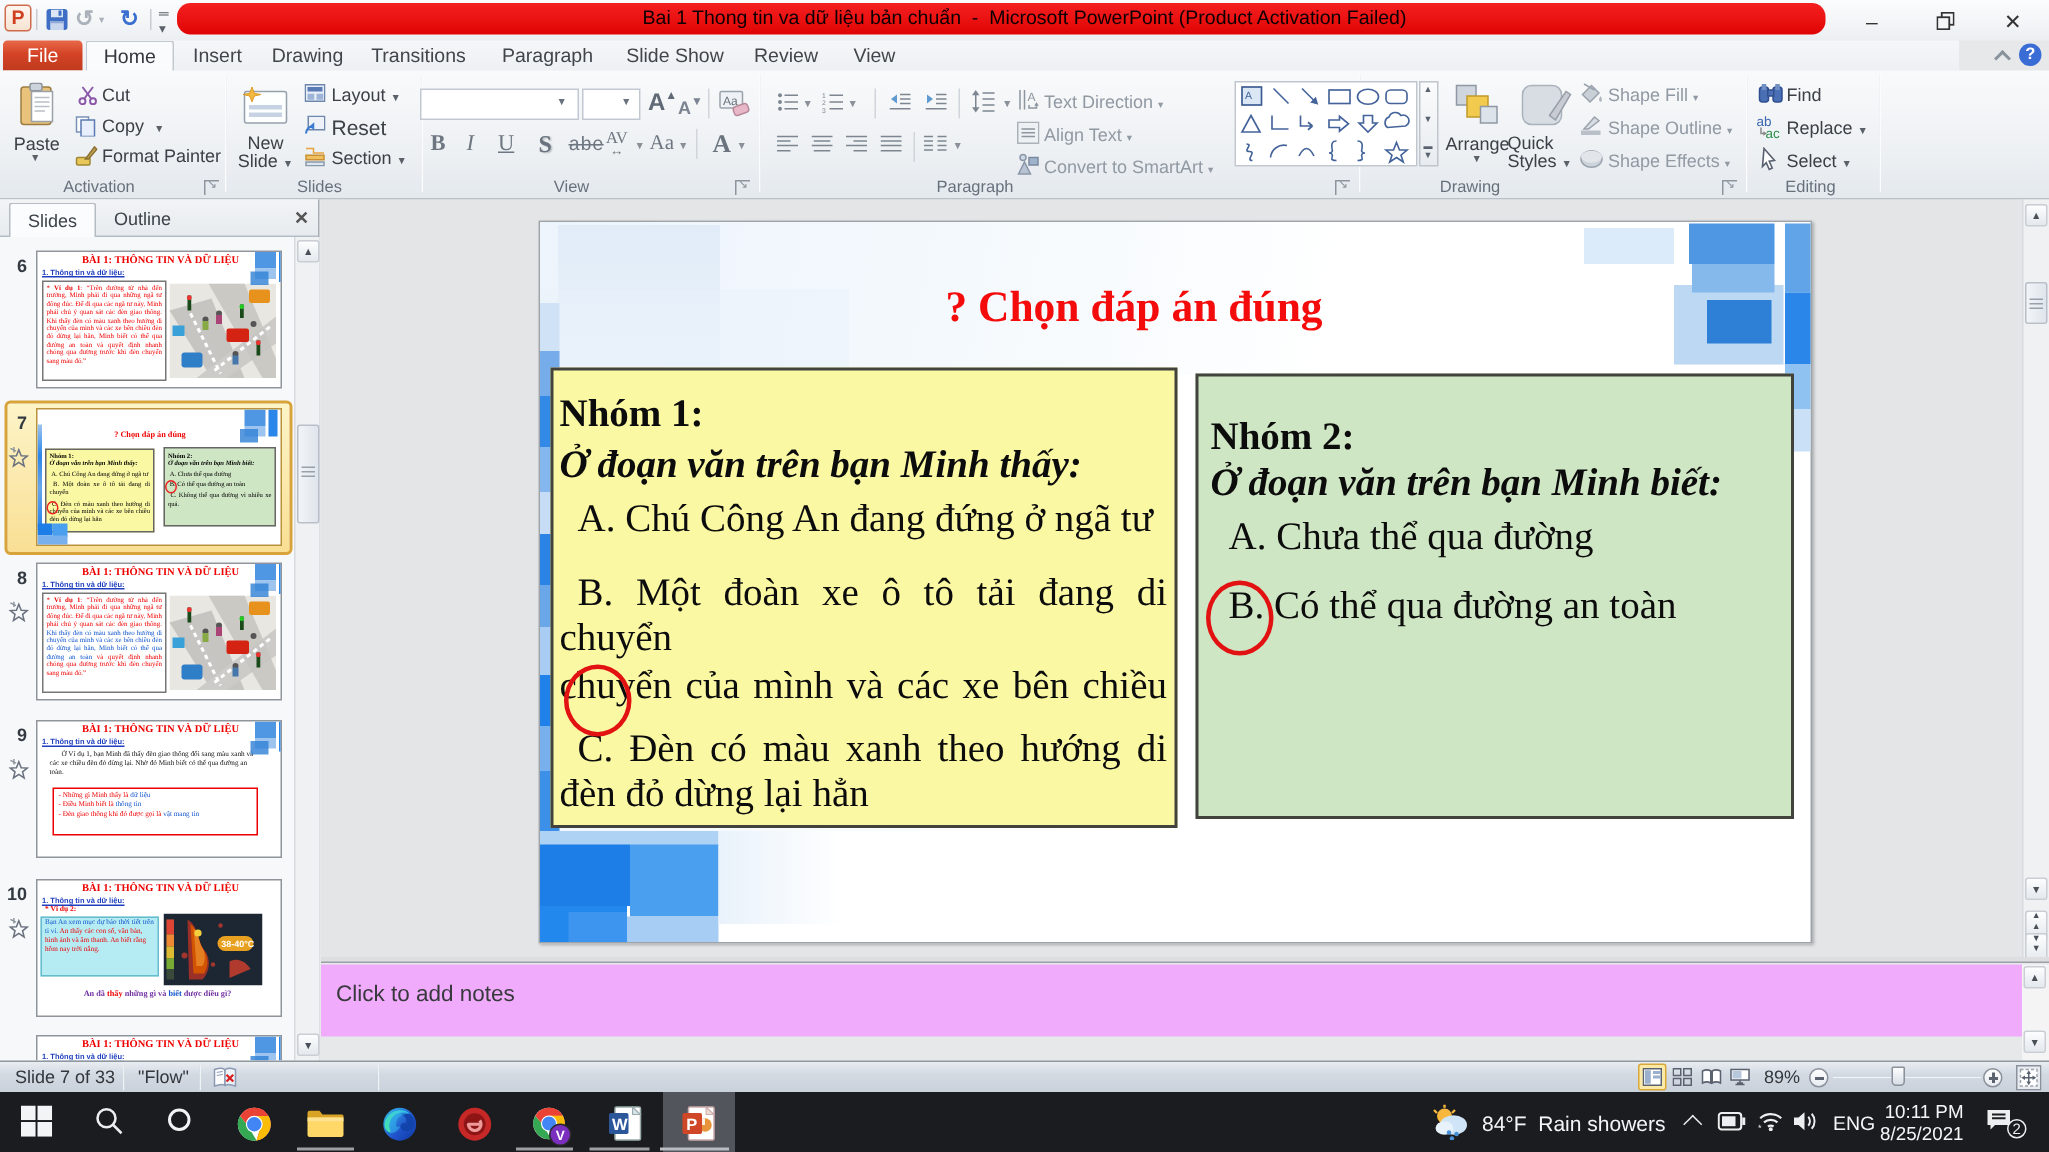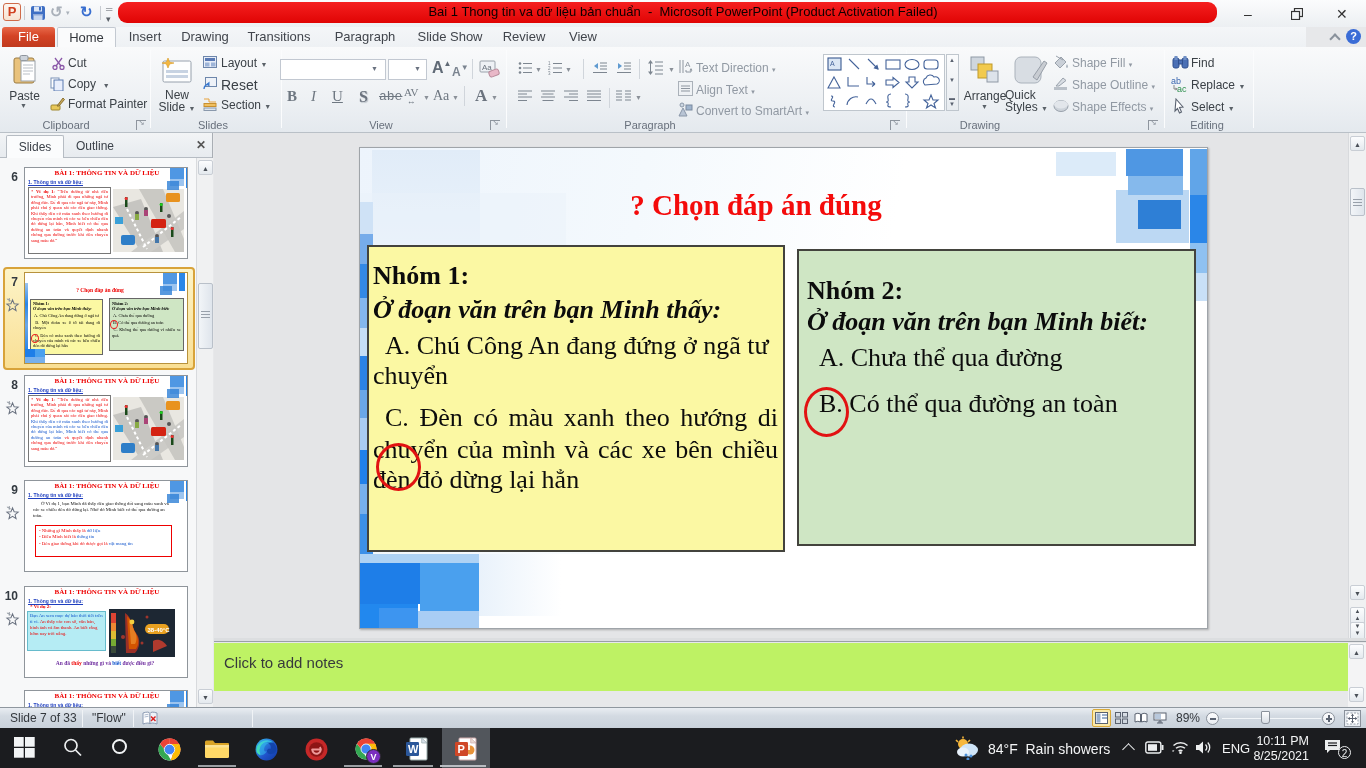--- a/index.html
+++ b/index.html
@@ -52,21 +52,21 @@
 
 #pscroll { position:absolute; left:196px; top:25px; width:17px; height:549px; background:#f0f1f2; border-left:1px solid #d8dadd; }
 
 
 #editor { position:absolute; left:214px; top:0; width:1134px; height:508px; background:#e4e5e7; }
 #slide { position:absolute; left:145px; top:14px; width:849px; height:482px; background:#fff; border:1px solid #9fa4a9; box-shadow:1px 1px 2px rgba(0,0,0,.25); overflow:hidden; }
 #escroll { position:absolute; left:1348px; top:0; width:18px; height:508px; background:#f0f1f2; border-left:1px solid #d8dadd; }
 
 
 #notesbar { position:absolute; left:214px; top:505px; width:1152px; height:4px; background:#dcdee0; border-bottom:1px solid #9aa0a5; }
-#notes { position:absolute; left:214px; top:510px; width:1134px; height:48px; background:#bef264; }
+#notes { position:absolute; left:214px; top:510px; width:1134px; height:48px; background:#f0abfc; }
 #notes .hint { position:absolute; left:10px; top:11px; font-size:15px; color:#37393c; }
 #nscroll { position:absolute; left:1348px; top:510px; width:18px; height:64px; background:#f4f4f5; }
 
 
 #statusbar { position:absolute; left:0; top:707px; width:1366px; height:21px;
   background:linear-gradient(#e9edf2,#d3dae2 40%,#c9d1da); border-top:1px solid #8f979f;
   font-size:12px; color:#33373c; }
 .ssep { position:absolute; top:2px; height:17px; width:1px; background:#aab1b9; border-right:1px solid #f0f3f6; }
 
 
@@ -121,21 +121,21 @@
     <div style="position:absolute;left:1346px;top:2px;width:15px;height:15px;border-radius:50%;background:#3a6cd6;color:#fff;font-size:11px;font-weight:bold;text-align:center;line-height:15px;">?</div>
   </div>
 
   <div id="ribbon">
     <div class="gsep" style="left:150px;"></div>
     <div class="gsep" style="left:281px;"></div>
     <div class="gsep" style="left:506px;"></div>
     <div class="gsep" style="left:906px;"></div>
     <div class="gsep" style="left:1164px;"></div>
     <div class="gsep" style="left:1253px;"></div>
-    <div class="glabel" style="left:26px;width:80px;">Clipboard</div>
+    <div class="glabel" style="left:26px;width:80px;">Activation</div>
     <div class="glabel" style="left:173px;width:80px;">Slides</div>
     <div class="glabel" style="left:341px;width:80px;">View</div>
     <div class="glabel" style="left:610px;width:80px;">Paragraph</div>
     <div class="glabel" style="left:940px;width:80px;">Drawing</div>
     <div class="glabel" style="left:1167px;width:80px;">Editing</div>
     <div class="dlaunch" style="left:136px;"></div>
     <div class="dlaunch" style="left:490px;"></div>
     <div class="dlaunch" style="left:890px;"></div>
     <div class="dlaunch" style="left:1148px;"></div>
     <div id="ribboninner">
@@ -686,23 +686,24 @@
         <div class="abs" style="left:19px;top:460px;width:39px;height:20px;background:#3d95f0;"></div>
         <div class="abs" style="left:58px;top:463px;width:61px;height:17px;background:#a8cdf4;"></div>
         <div class="abs" style="left:119px;top:406px;width:82px;height:62px;background:linear-gradient(90deg,#e9f2fb,#ffffff);"></div>
 
         <div class="abs" style="left:0;top:42px;width:792px;text-align:center;font-family:'Liberation Serif',serif;font-weight:bold;font-size:29px;line-height:30px;color:#f40b0b;">? Chọn đáp án đúng</div>
 
         <div class="abs" id="ybox" style="left:7px;top:97px;width:418px;height:307px;background:#fbf8a3;border:2px solid #43433d;font-family:'Liberation Serif',serif;font-size:26px;line-height:30px;color:#0c0c0c;padding:14px 5px 0 4px;">
           <div style="font-weight:bold;">Nhóm 1:</div>
           <div style="font-weight:bold;font-style:italic;margin-top:4px;">Ở đoạn văn trên bạn Minh thấy:</div>
           <div style="margin-top:6px;text-indent:12px;">A. Chú Công An đang đứng ở ngã tư</div>
+          <div style="margin-top:19px;text-indent:12px;text-align:justify;text-align-last:justify;">B. Một đoàn xe ô tô tải đang di</div>
           <div>chuyển</div>
+          <div style="margin-top:2px;text-align:justify;text-align-last:justify;">chuyển của mình và các xe bên chiều</div>
           <div style="margin-top:12px;text-indent:12px;text-align:justify;text-align-last:justify;">C. Đèn có màu xanh theo hướng di</div>
-          <div style="margin-top:2px;text-align:justify;text-align-last:justify;">chuyển của mình và các xe bên chiều</div>
           <div>đèn đỏ dừng lại hẳn</div>
         </div>
         <div class="abs" style="left:16px;top:295px;width:45px;height:48px;border:3px solid #e21212;border-radius:50%;"></div>
 
         <div class="abs" id="gbox" style="left:437px;top:101px;width:399px;height:297px;background:#cfe6c4;border:2px solid #43433d;font-family:'Liberation Serif',serif;font-size:26px;line-height:30px;color:#0c0c0c;padding:25px 5px 0 8px;">
           <div style="font-weight:bold;">Nhóm 2:</div>
           <div style="font-weight:bold;font-style:italic;margin-top:1px;">Ở đoạn văn trên bạn Minh biết:</div>
           <div style="margin-top:6px;text-indent:12px;">A. Chưa thể qua đường</div>
           <div style="margin-top:16px;text-indent:12px;">B. Có thể qua đường an toàn</div>
         </div>

